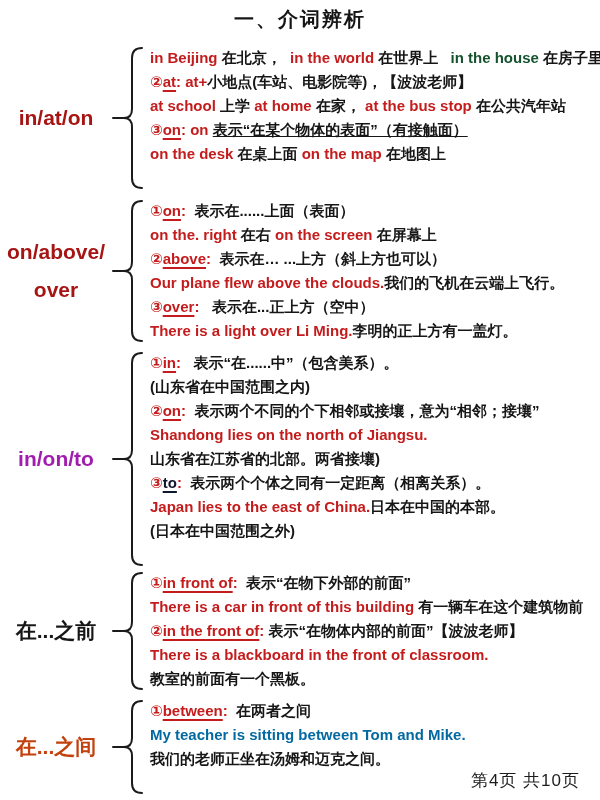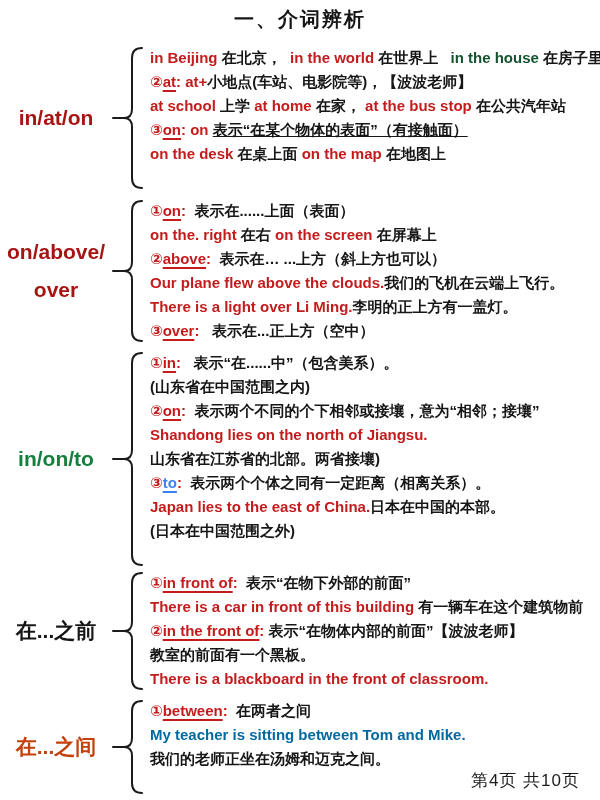--- a/index.html
+++ b/index.html
@@ -45,55 +45,55 @@
           <div class="label-line" style="color: rgb(166, 20, 20);">over</div>
         </div>
         <div class="brace-col"><svg width="34" height="144" viewBox="0 0 34 144">
             <path d="M30 2 Q20 2 20 12 L20 63 Q20 72 12 72 Q20 72 20 81 L20 132 Q20 142 30 142 M1 72 L12 72" fill="none" stroke="#1b1b1b" stroke-width="2" stroke-linecap="round"></path>
           </svg></div>
         <div class="lines-col">
           <div class="line"><span style="color: rgb(196, 28, 28);">①</span><span class="seg-u" style="color: rgb(196, 28, 28);">on</span><span style="color: rgb(196, 28, 28);">:  </span><span style="color: rgb(22, 22, 22);">表示在......上面（表面）</span></div>
           <div class="line"><span style="color: rgb(196, 28, 28);">on the. right</span><span style="color: rgb(22, 22, 22);"> 在右 </span><span style="color: rgb(196, 28, 28);">on the screen</span><span style="color: rgb(22, 22, 22);"> 在屏幕上</span></div>
           <div class="line"><span style="color: rgb(196, 28, 28);">②</span><span class="seg-u" style="color: rgb(196, 28, 28);">above</span><span style="color: rgb(196, 28, 28);">:  </span><span style="color: rgb(22, 22, 22);">表示在… ...上方（斜上方也可以）</span></div>
           <div class="line"><span style="color: rgb(196, 28, 28);">Our plane flew above the clouds.</span><span style="color: rgb(22, 22, 22);">我们的飞机在云端上飞行。</span></div>
+          <div class="line"><span style="color: rgb(196, 28, 28);">③</span><span class="seg-u" style="color: rgb(196, 28, 28);">over</span><span style="color: rgb(196, 28, 28);">:   </span><span style="color: rgb(22, 22, 22);">表示在...正上方（空中）</span></div>
           <div class="line"><span style="color: rgb(196, 28, 28);">There is a light over Li Ming.</span><span style="color: rgb(22, 22, 22);">李明的正上方有一盖灯。</span></div>
-          <div class="line"><span style="color: rgb(196, 28, 28);">③</span><span class="seg-u" style="color: rgb(196, 28, 28);">over</span><span style="color: rgb(196, 28, 28);">:   </span><span style="color: rgb(22, 22, 22);">表示在...正上方（空中）</span></div>
         </div>
       </div>
       <div class="section" style="top: 351px; height: 216px;">
         <div class="label-col">
-          <div class="label-line" style="color: #15803d;">in/on/to</div>
+          <div class="label-line" style="color: #a21caf;">in/on/to</div>
         </div>
         <div class="brace-col"><svg width="34" height="216" viewBox="0 0 34 216">
             <path d="M30 2 Q20 2 20 12 L20 99 Q20 108 12 108 Q20 108 20 117 L20 204 Q20 214 30 214 M1 108 L12 108" fill="none" stroke="#1b1b1b" stroke-width="2" stroke-linecap="round"></path>
           </svg></div>
         <div class="lines-col">
           <div class="line"><span style="color: rgb(196, 28, 28);">①</span><span class="seg-u" style="color: rgb(196, 28, 28);">in</span><span style="color: rgb(196, 28, 28);">:   </span><span style="color: rgb(22, 22, 22);">表示“在......中”（包含美系）。</span></div>
           <div class="line"><span style="color: rgb(22, 22, 22);">(山东省在中国范围之内)</span></div>
           <div class="line"><span style="color: rgb(196, 28, 28);">②</span><span class="seg-u" style="color: rgb(196, 28, 28);">on</span><span style="color: rgb(196, 28, 28);">:  </span><span style="color: rgb(22, 22, 22);">表示两个不同的个下相邻或接壤，意为“相邻；接壤”</span></div>
           <div class="line"><span style="color: rgb(196, 28, 28);">Shandong lies on the north of Jiangsu.</span></div>
           <div class="line"><span style="color: rgb(22, 22, 22);">山东省在江苏省的北部。两省接壤)</span></div>
-          <div class="line"><span style="color: rgb(196, 28, 28);">③</span><span class="seg-u" style="color: #3b82f6;">to</span><span style="color: rgb(196, 28, 28);">:  </span><span style="color: rgb(22, 22, 22);">表示两个个体之同有一定距离（相离关系）。</span></div>
+          <div class="line"><span style="color: rgb(196, 28, 28);">③</span><span class="seg-u" style="color: #0f172a;">to</span><span style="color: rgb(196, 28, 28);">:  </span><span style="color: rgb(22, 22, 22);">表示两个个体之同有一定距离（相离关系）。</span></div>
           <div class="line"><span style="color: rgb(196, 28, 28);">Japan lies to the east of China.</span><span style="color: rgb(22, 22, 22);">日本在中国的本部。</span></div>
           <div class="line"><span style="color: rgb(22, 22, 22);">(日本在中国范围之外)</span></div>
         </div>
       </div>
       <div class="section" style="top: 571px; height: 120px;">
         <div class="label-col">
           <div class="label-line" style="color: rgb(22, 22, 22);">在...之前</div>
         </div>
         <div class="brace-col"><svg width="34" height="120" viewBox="0 0 34 120">
             <path d="M30 2 Q20 2 20 12 L20 51 Q20 60 12 60 Q20 60 20 69 L20 108 Q20 118 30 118 M1 60 L12 60" fill="none" stroke="#1b1b1b" stroke-width="2" stroke-linecap="round"></path>
           </svg></div>
         <div class="lines-col">
           <div class="line"><span style="color: rgb(196, 28, 28);">①</span><span class="seg-u" style="color: rgb(196, 28, 28);">in front of</span><span style="color: rgb(196, 28, 28);">:  </span><span style="color: rgb(22, 22, 22);">表示“在物下外部的前面”</span></div>
           <div class="line"><span style="color: rgb(196, 28, 28);">There is a car in front of this building </span><span style="color: rgb(22, 22, 22);">有一辆车在这个建筑物前</span></div>
           <div class="line"><span style="color: rgb(196, 28, 28);">②</span><span class="seg-u" style="color: rgb(196, 28, 28);">in the front of</span><span style="color: rgb(196, 28, 28);">: </span><span style="color: rgb(22, 22, 22);">表示“在物体内部的前面”【波波老师】</span></div>
+          <div class="line"><span style="color: rgb(196, 28, 28);">There is a blackboard in the front of classroom.</span></div>
           <div class="line"><span style="color: rgb(22, 22, 22);">教室的前面有一个黑板。</span></div>
-          <div class="line"><span style="color: rgb(196, 28, 28);">There is a blackboard in the front of classroom.</span></div>
         </div>
       </div>
       <div class="section" style="top: 699px; height: 96px;">
         <div class="label-col">
           <div class="label-line" style="color: #c2410c;">在...之间</div>
         </div>
         <div class="brace-col"><svg width="34" height="96" viewBox="0 0 34 96">
             <path d="M30 2 Q20 2 20 12 L20 39 Q20 48 12 48 Q20 48 20 57 L20 84 Q20 94 30 94 M1 48 L12 48" fill="none" stroke="#1b1b1b" stroke-width="2" stroke-linecap="round"></path>
           </svg></div>
         <div class="lines-col">

